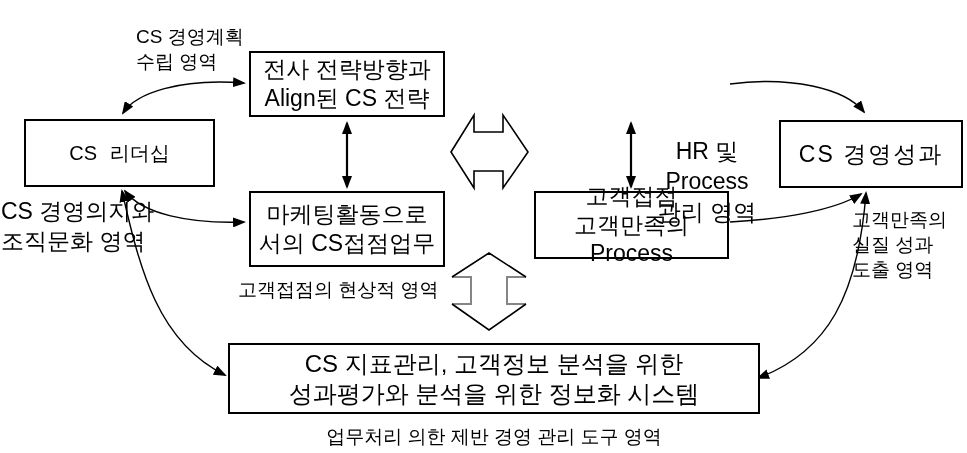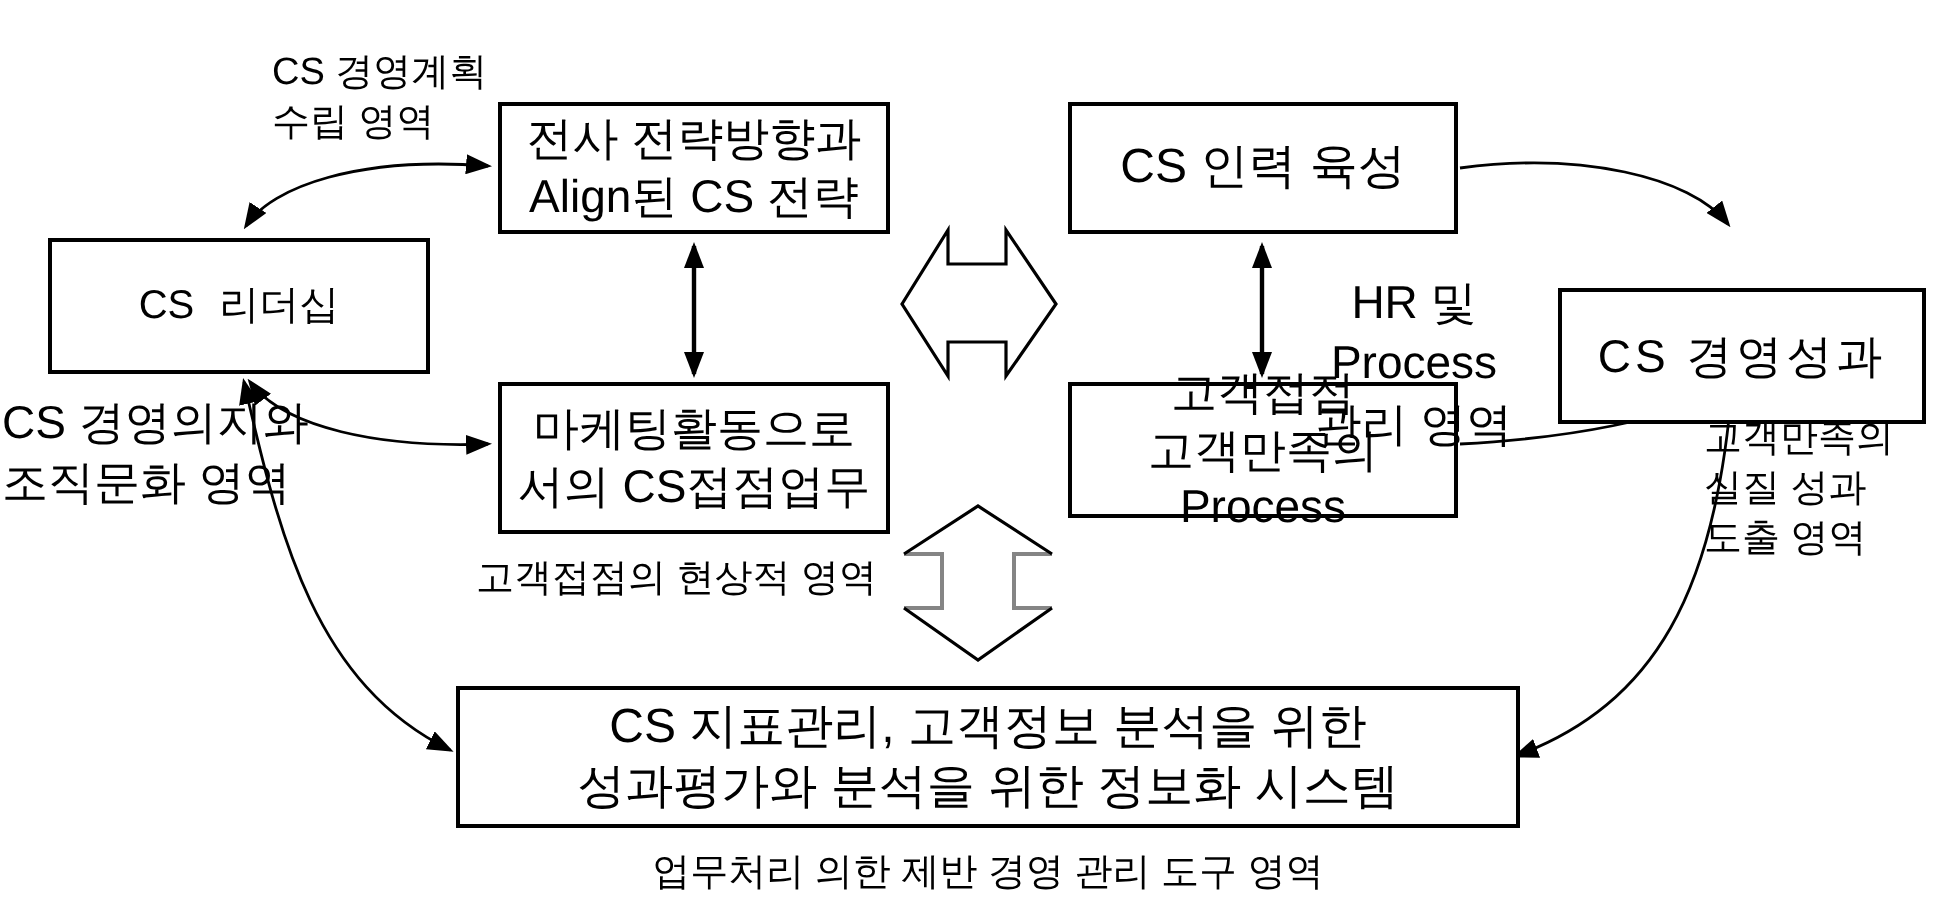--- a/index.html
+++ b/index.html
@@ -15,21 +15,21 @@
     white-space:pre-line;font-size:23px;line-height:1.25;color:#000;
   }
   .lbl{
     position:absolute;white-space:pre-line;font-size:23px;line-height:1.32;color:#000;
   }
   #box-leadership{left:24px;top:119px;width:191px;height:68px;font-size:20px;word-spacing:7px;}
   #box-strategy{left:249px;top:51px;width:196px;height:66px;}
   #box-talent{left:534px;top:51px;width:195px;height:66px;font-size:24px;}
   #box-marketing{left:249px;top:191px;width:196px;height:76px;}
   #box-process{left:534px;top:191px;width:195px;height:68px;}
-  #box-performance{left:779px;top:120px;width:184px;height:68px;letter-spacing:2px;margin-top:24px;}
+  #box-performance{left:779px;top:120px;width:184px;height:68px;letter-spacing:2px;}
   #box-system{left:228px;top:343px;width:532px;height:71px;font-size:24px;}
   #lbl-planning{left:136px;top:24px;text-align:left;font-size:19px;}
   #lbl-will-culture{left:1px;top:196px;text-align:left;}
   #lbl-hr-process{left:637px;top:136px;width:140px;text-align:center;}
   #lbl-contact{left:238px;top:277px;font-size:19px;}
   #lbl-satisfaction{left:852px;top:207px;text-align:left;font-size:19px;}
   #lbl-tools{left:228px;top:424px;width:532px;text-align:center;font-size:19px;}
 </style>
 </head>
 <body>
@@ -65,21 +65,20 @@
       <path d="M 452,277 L 471,277 L 471,304 L 452,304" fill="none" stroke="#858585" stroke-width="2"></path>
       <path d="M 526,277 L 507,277 L 507,304 L 526,304" fill="none" stroke="#858585" stroke-width="2"></path>
       <path d="M 452,277 L 489,253 L 526,277" fill="none" stroke="#000" stroke-width="1.6"></path>
       <path d="M 452,304 L 489,330 L 526,304" fill="none" stroke="#000" stroke-width="1.6"></path>
     </g>
   </svg>
 
   <div class="box" id="box-leadership">CS 리더십</div>
   <div class="box" id="box-strategy">전사 전략방향과
 Align된 CS 전략</div>
-  <div class="box" id="box-talent">CS 인력 육성</div>
   <div class="box" id="box-marketing">마케팅활동으로
 서의 CS접점업무</div>
   <div class="box" id="box-process">고객접점
 고객만족의 Process</div>
   <div class="box" id="box-performance">CS 경영성과</div>
   <div class="box" id="box-system">CS 지표관리, 고객정보 분석을 위한
 성과평가와 분석을 위한 정보화 시스템</div>
 
   <div class="lbl" id="lbl-planning">CS 경영계획
 수립 영역</div>

